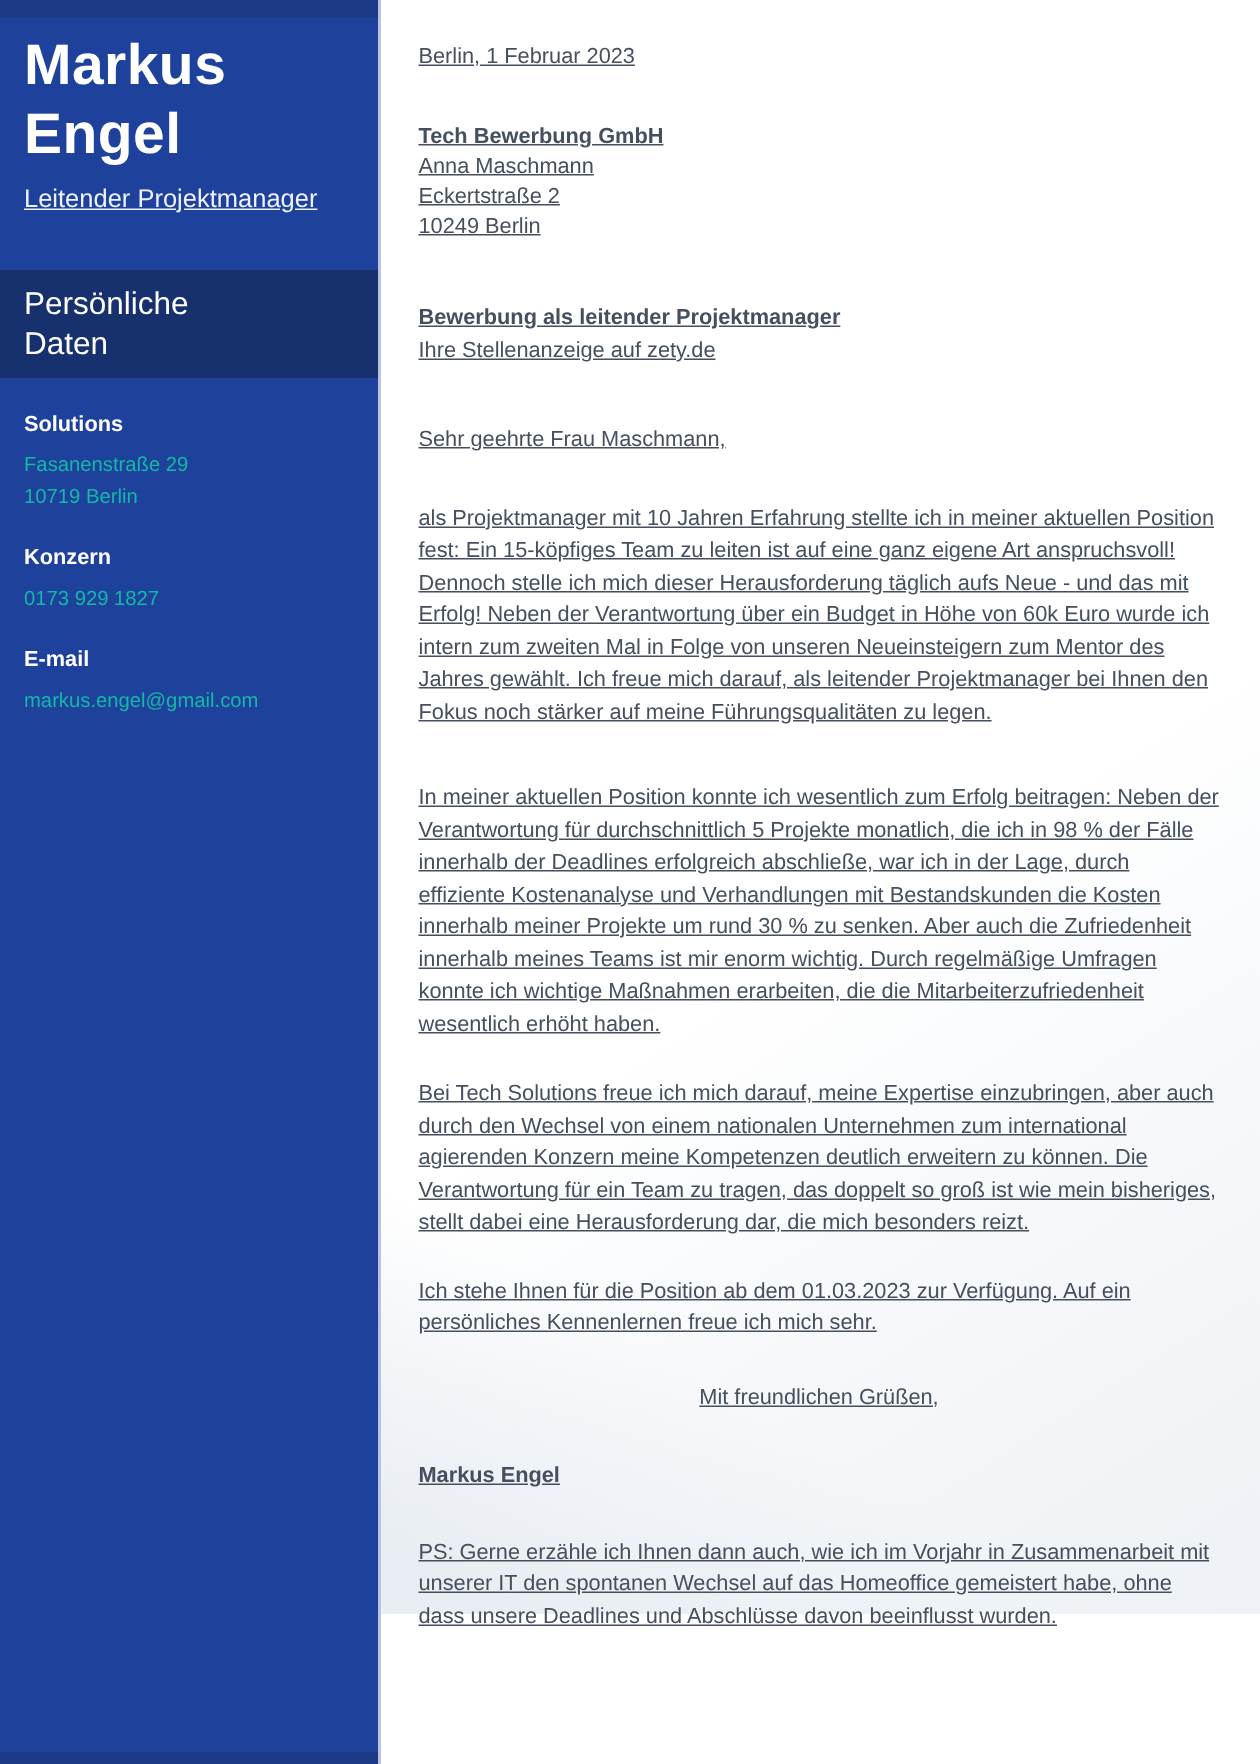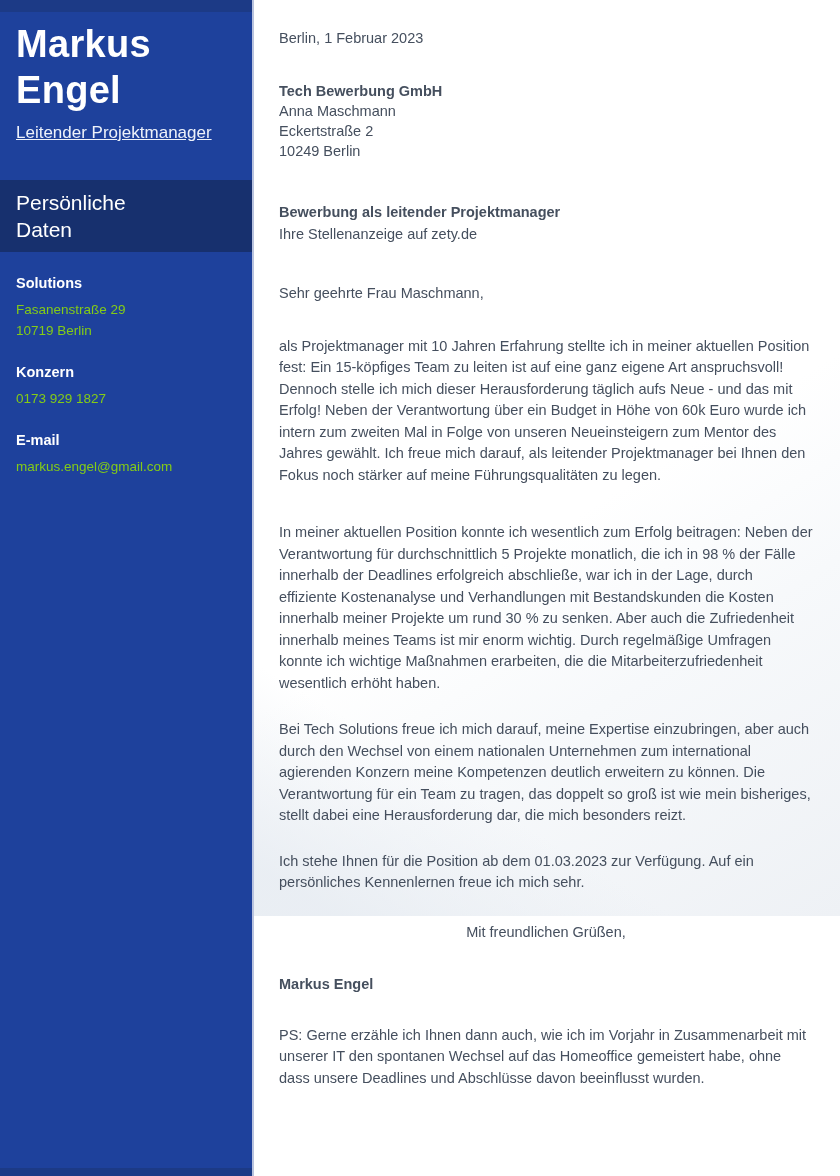--- a/index.html
+++ b/index.html
@@ -55,35 +55,36 @@
     width: 150px;
   }
   .contact { padding: 0 16px; }
   .c-label {
     margin-top: 22px;
     color: #ffffff;
     font-size: 14.5px; font-weight: 700; line-height: 18px;
   }
   .c-value {
     margin-top: 7px;
-    color: #84cc16;
+    color: #14b8a6;
     font-size: 13.5px; line-height: 21px;
   }
   .c-value.tight { margin-top: 0; }
 
   
   .main {
     position: absolute; left: 254px; top: 0;
-    width: 586px; height: 916px;
+    width: 586px; height: 1076px;
     box-sizing: border-box;
     padding: 28px 27px 0 25px;
     color: #454f5e;
     background:
       linear-gradient(211deg, rgba(235,239,244,0) 80%, rgba(231,236,242,0.85) 96%),
       linear-gradient(148deg, #ffffff 56%, #f7f9fb 72%, #eef1f5 100%);
+    text-decoration: underline;
   }
   .letter { font-size: 14.5px; line-height: 21.5px; }
   .date-line { line-height: 20px; margin: 0 0 33px 0; }
   .recipient { line-height: 20px; margin: 0 0 40px 0; }
   .recipient .company { font-weight: 700; }
   .subject-block { line-height: 22px; margin: 0 0 38px 0; }
   .subject { font-weight: 700; }
   .salutation { margin: 0 0 31px 0; }
   .para { margin: 0 0 26px 0; }
   .para.p1 { margin-bottom: 36px; }

